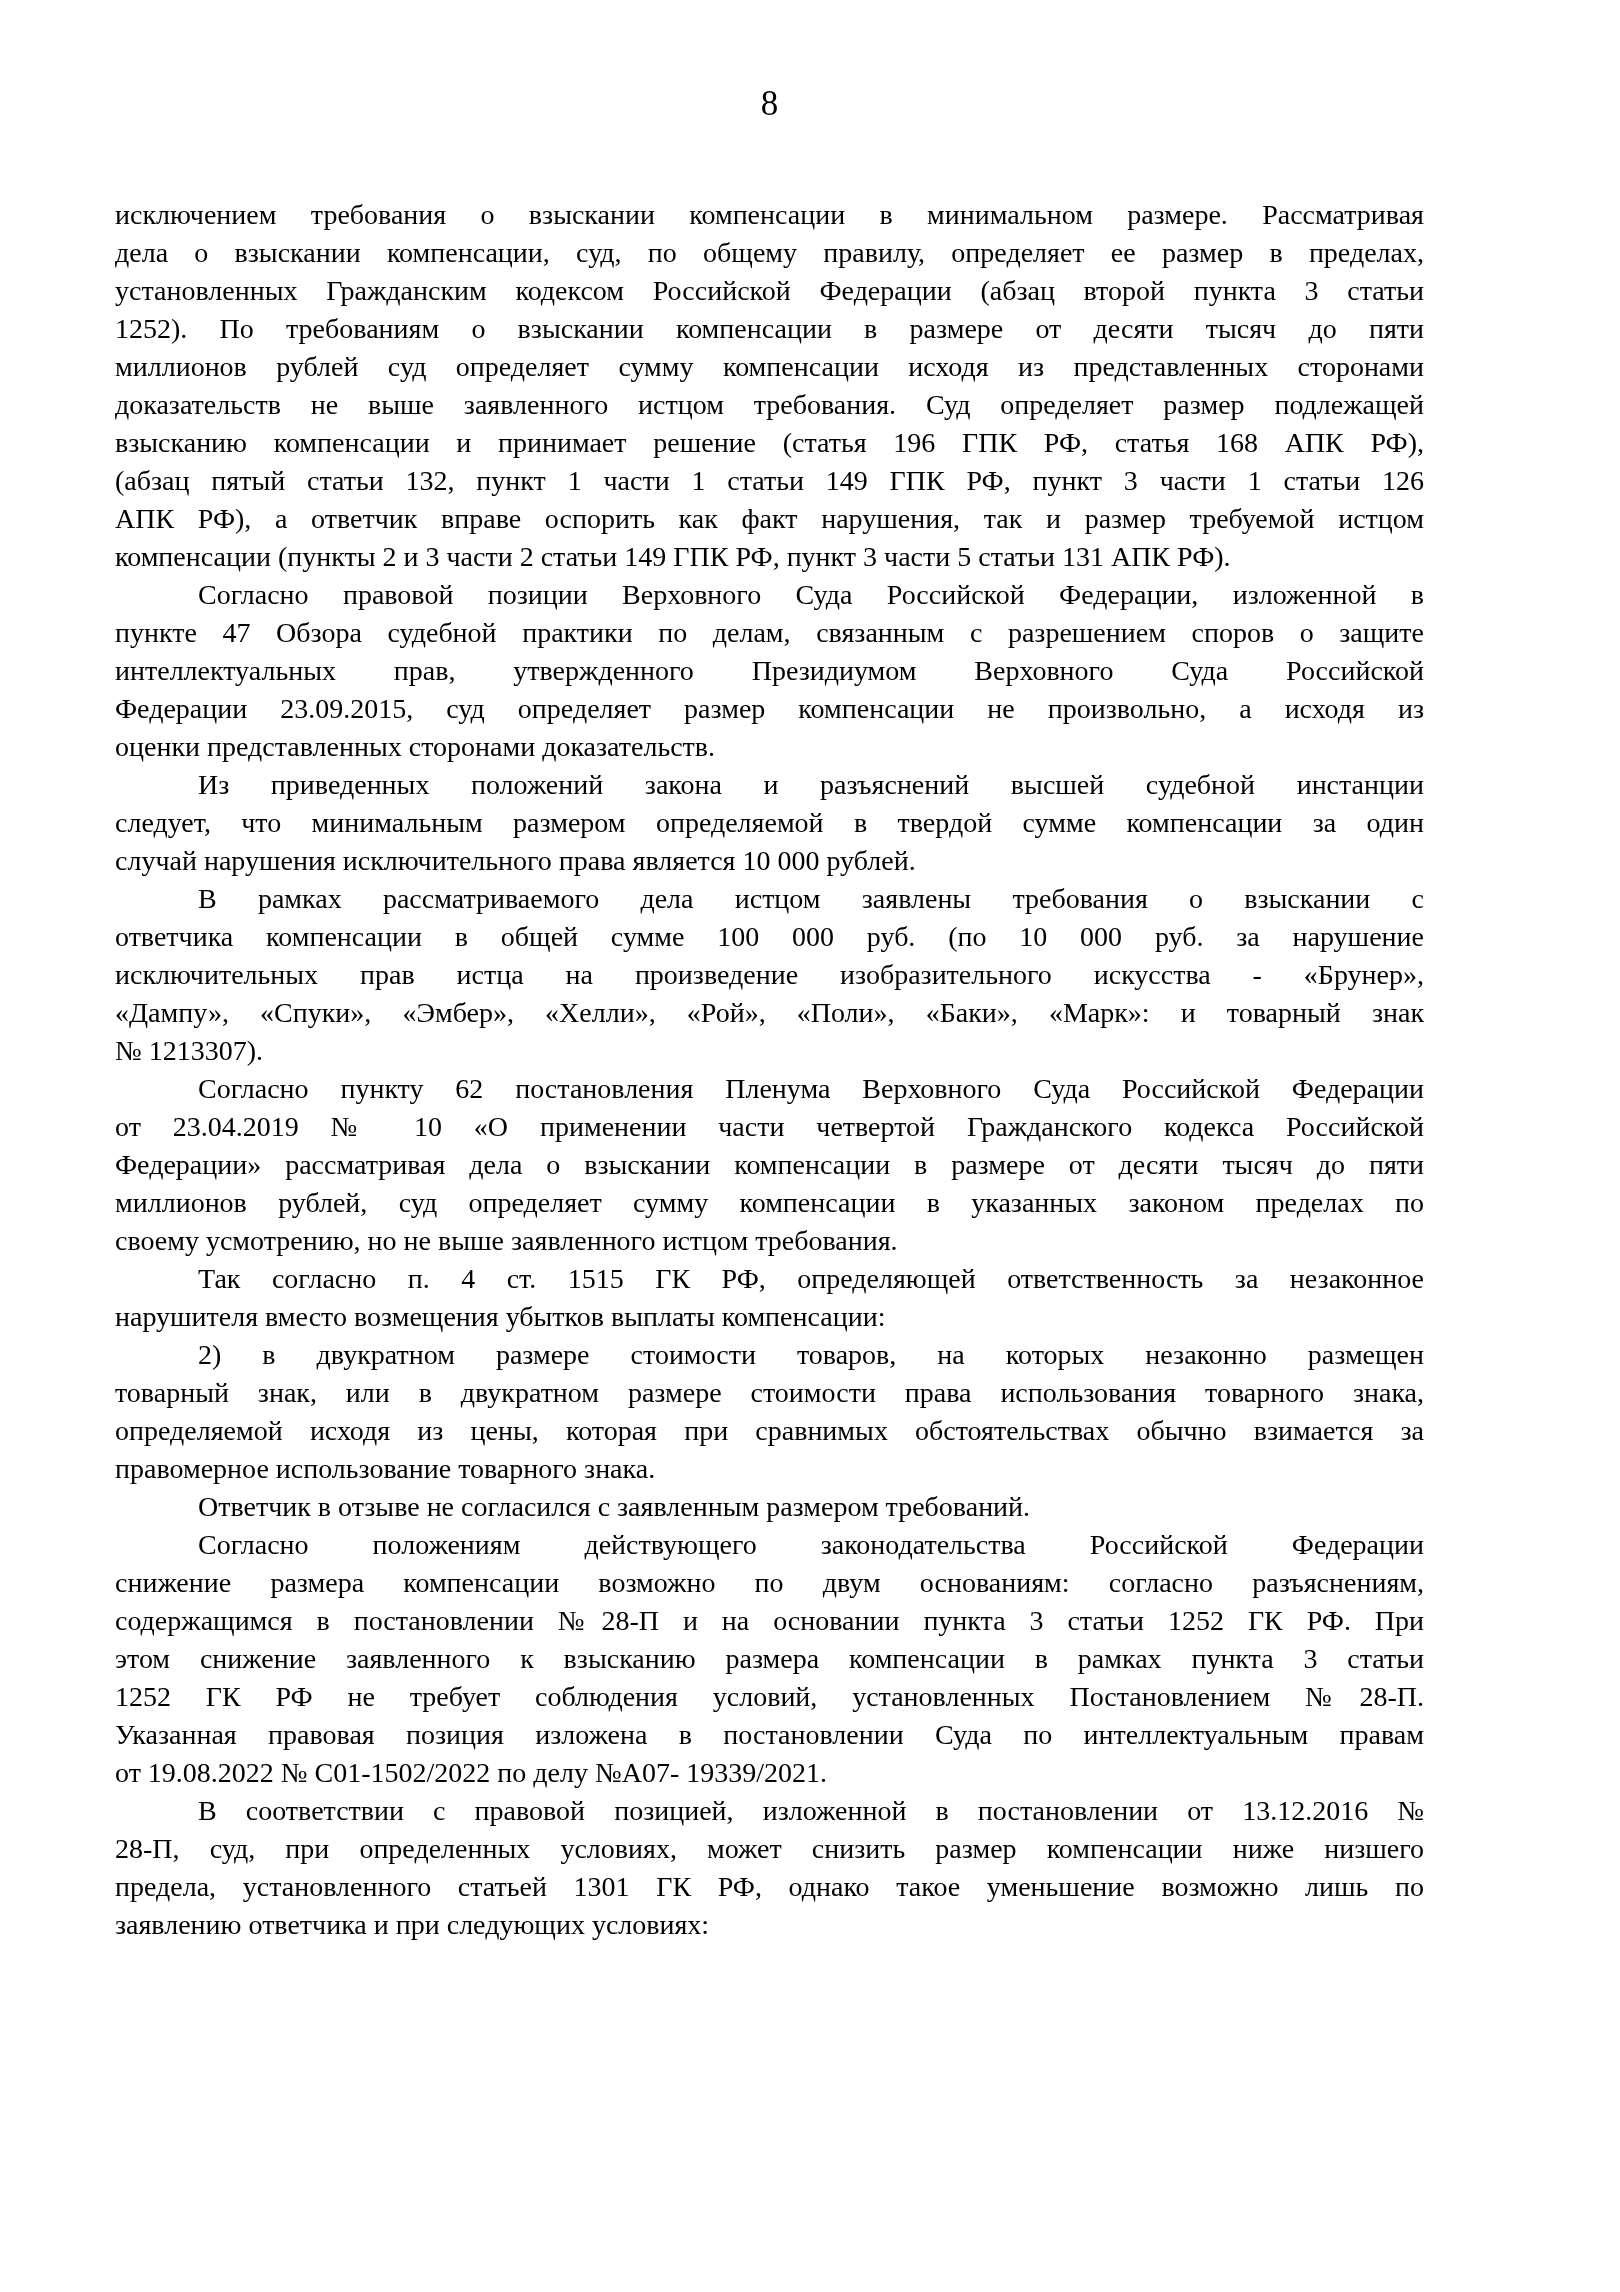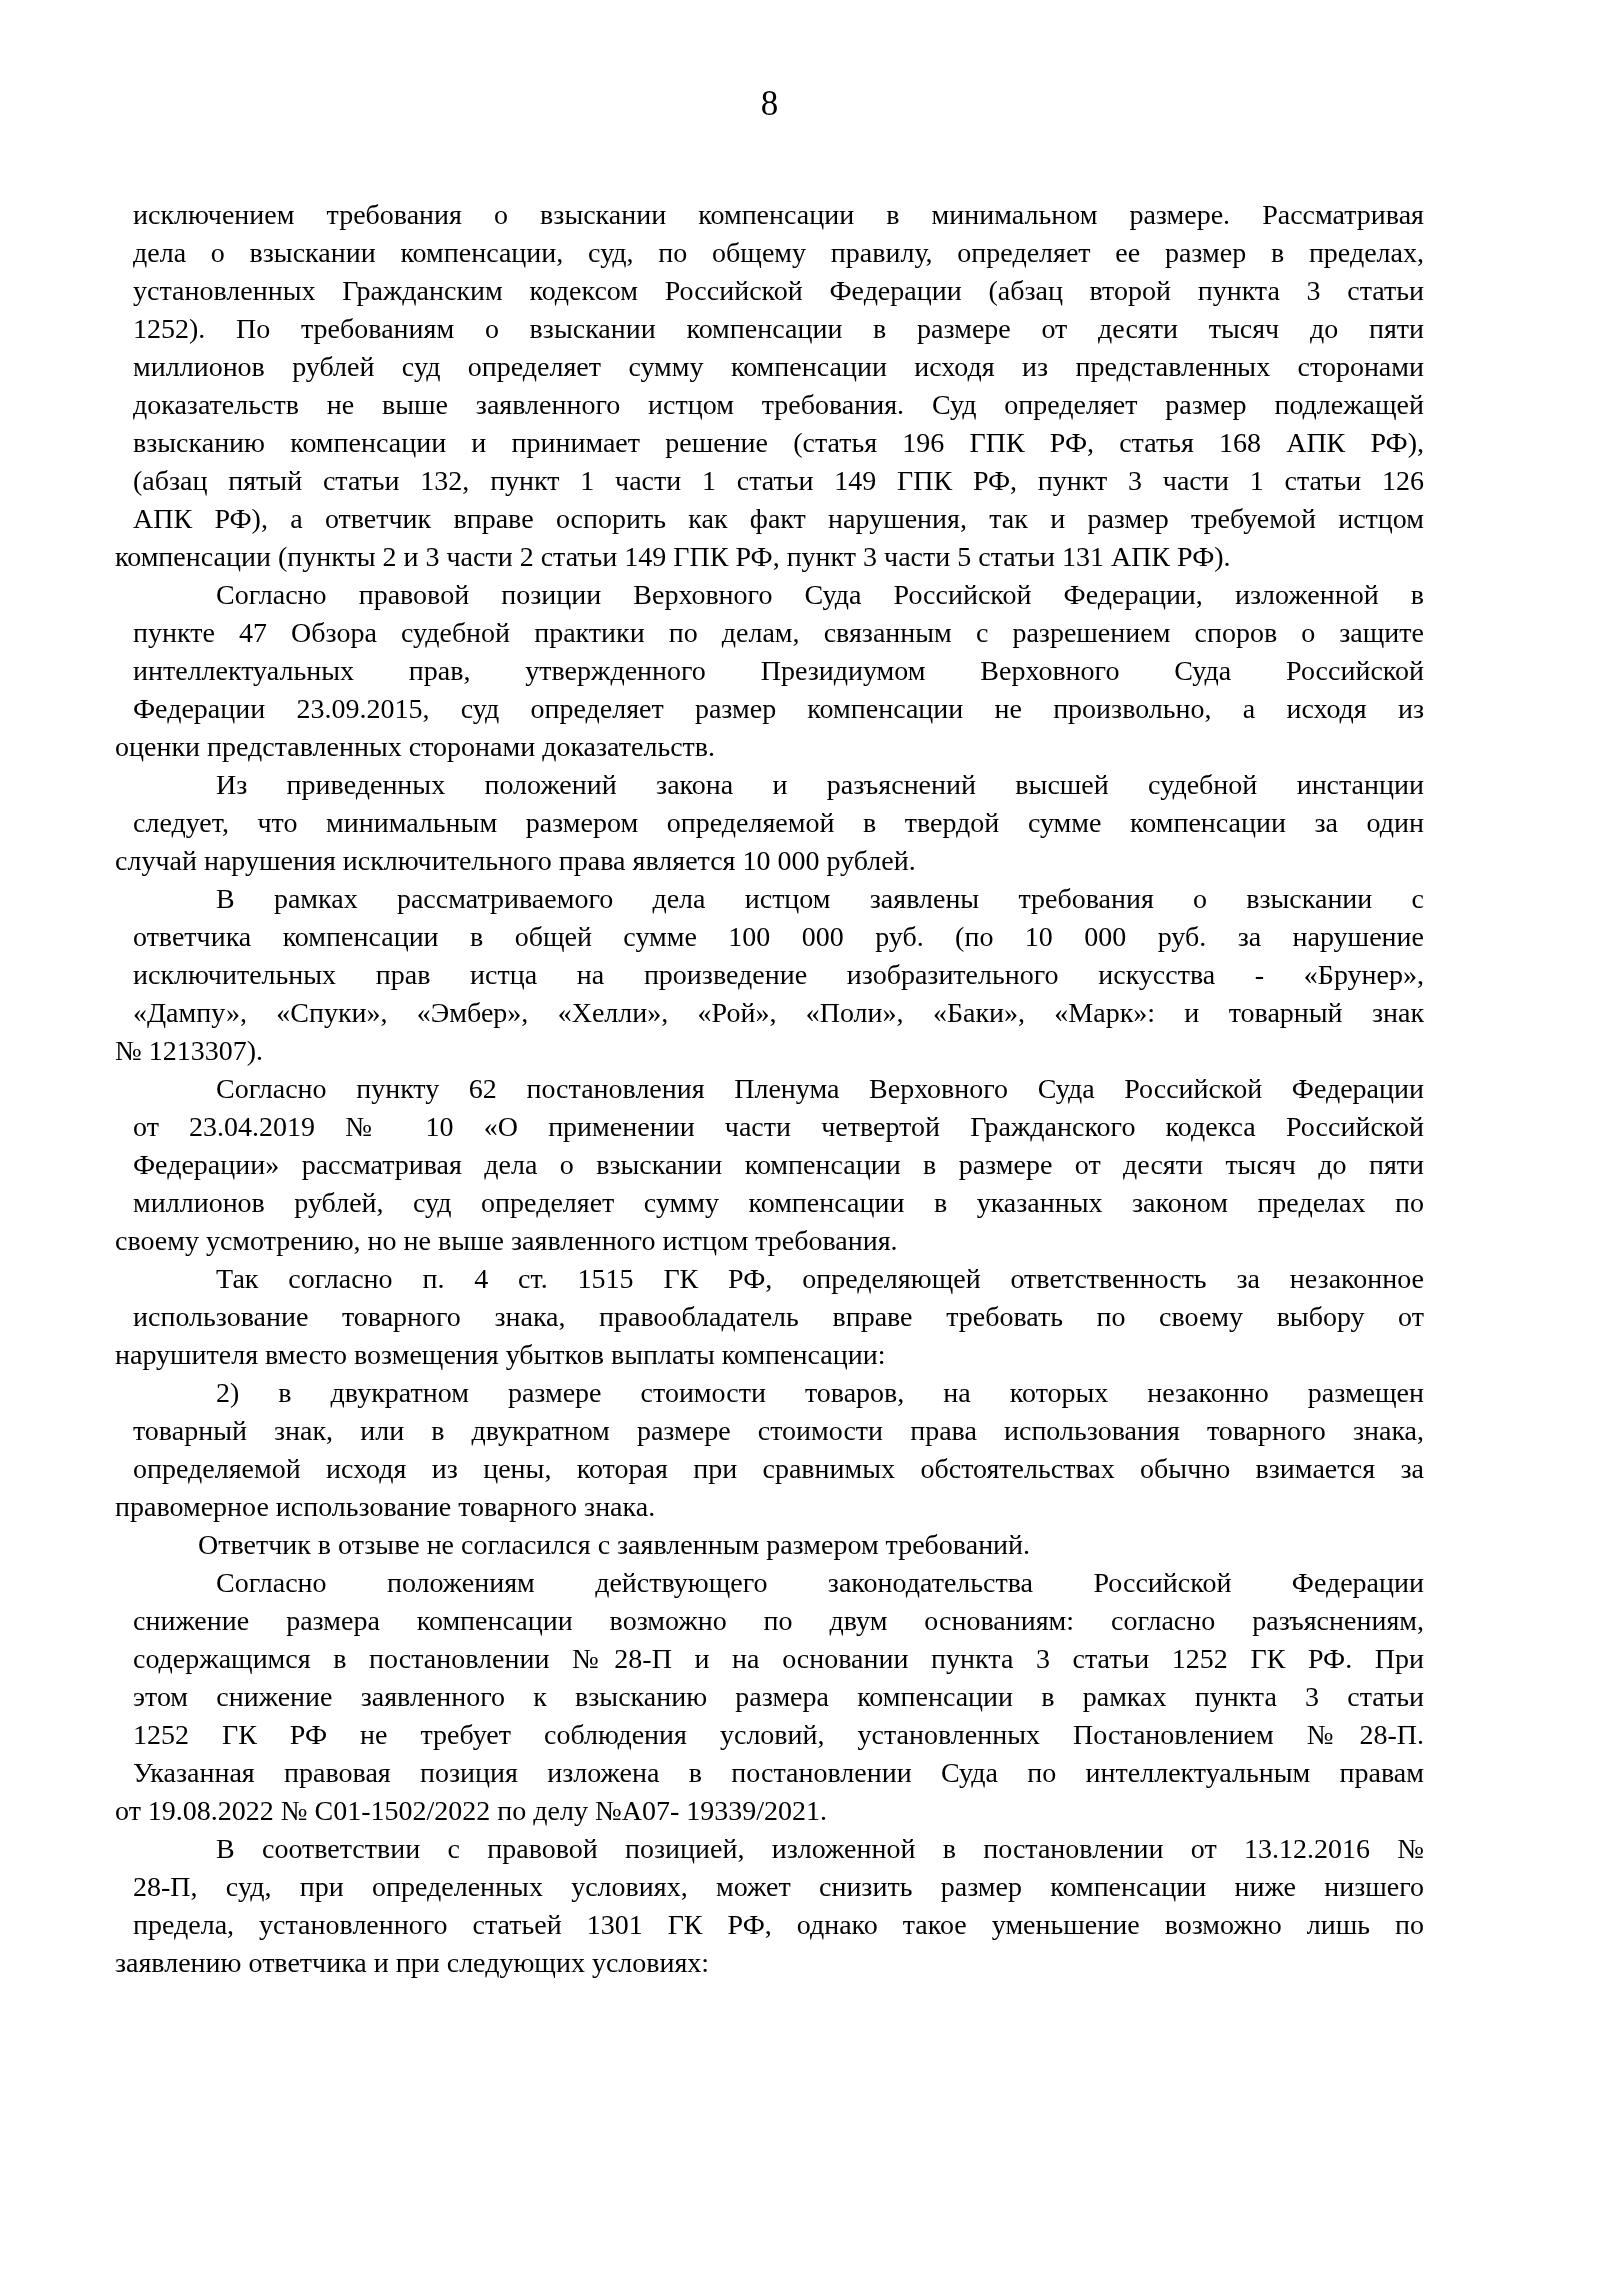--- a/index.html
+++ b/index.html
@@ -40,21 +40,20 @@
   .paragraph {
     margin: 0;
     padding: 0;
   }
   .line {
     white-space: normal;
   }
   .line-just {
     text-align: justify;
     text-align-last: justify;
-    margin-left: 18px;
   }
   .line-last {
     text-align: center;
     text-align-last: left;
   }
   .line-indent {
     padding-left: 83px;
   }
 </style>
 </head>
@@ -96,21 +95,20 @@
       </div>
       <div class="paragraph">
         <div class="line line-just line-indent">Согласно пункту 62 постановления Пленума Верховного Суда Российской Федерации</div>
         <div class="line line-just">от 23.04.2019 № 10 «О применении части четвертой Гражданского кодекса Российской</div>
         <div class="line line-just">Федерации» рассматривая дела о взыскании компенсации в размере от десяти тысяч до пяти</div>
         <div class="line line-just">миллионов рублей, суд определяет сумму компенсации в указанных законом пределах по</div>
         <div class="line line-last">своему усмотрению, но не выше заявленного истцом требования.</div>
       </div>
       <div class="paragraph">
         <div class="line line-just line-indent">Так согласно п. 4 ст. 1515 ГК РФ, определяющей ответственность за незаконное</div>
-        <div class="line line-just">использование товарного знака, правообладатель вправе требовать по своему выбору от</div>
         <div class="line line-last">нарушителя вместо возмещения убытков выплаты компенсации:</div>
       </div>
       <div class="paragraph">
         <div class="line line-just line-indent">2) в двукратном размере стоимости товаров, на которых незаконно размещен</div>
         <div class="line line-just">товарный знак, или в двукратном размере стоимости права использования товарного знака,</div>
         <div class="line line-just">определяемой исходя из цены, которая при сравнимых обстоятельствах обычно взимается за</div>
         <div class="line line-last">правомерное использование товарного знака.</div>
       </div>
       <div class="paragraph">
         <div class="line line-last line-indent">Ответчик в отзыве не согласился с заявленным размером требований.</div>

